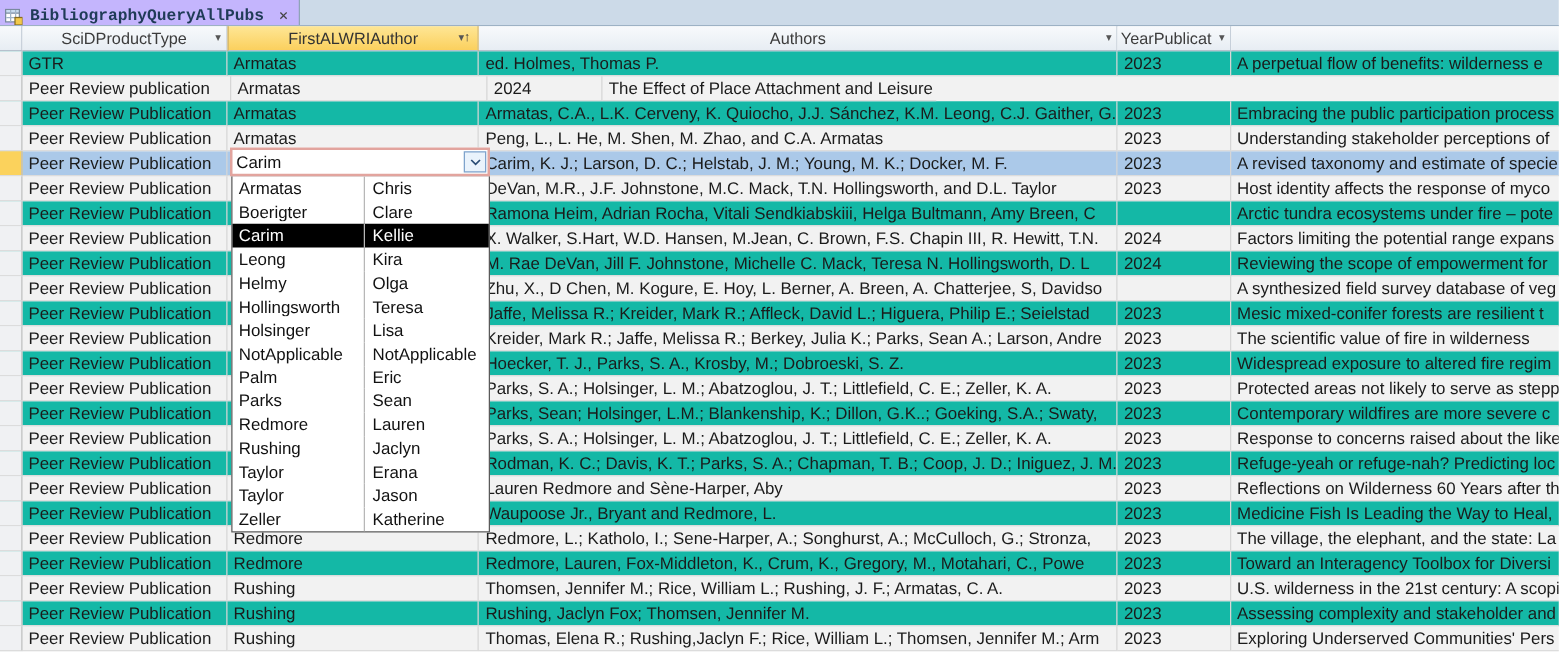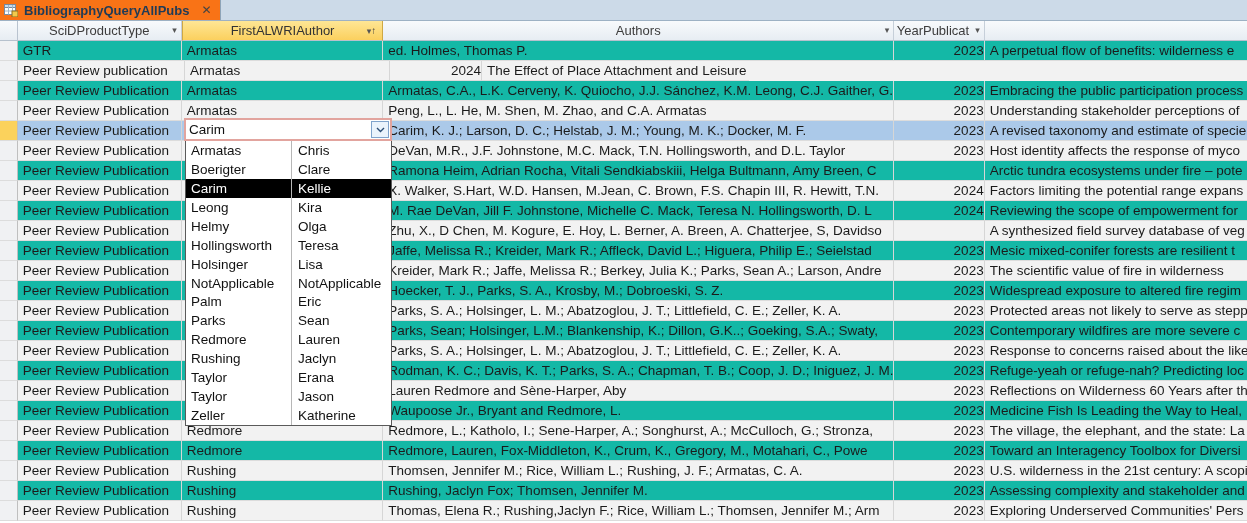--- a/index.html
+++ b/index.html
@@ -1,22 +1,22 @@
 <!DOCTYPE html>
 <html><head>
 <meta charset="utf-8">
 <style>
   html,body{margin:0;padding:0;background:#fff;}
   body{width:1247px;height:523px;overflow:hidden;font-family:"Liberation Sans",sans-serif;}
   .app{position:relative;width:1247px;height:523px;background:#fff;}
 
   
   .tabbar{height:20px;background:#ccdae8;border-bottom:1px solid #9db1c4;display:flex;align-items:stretch;}
-  .tab{display:flex;align-items:center;gap:6px;padding:0 9px 0 4px;background:#f97316;
-       border-right:1px solid #8ea4b8;font-weight:bold;color:#1f3b57;font-size:13px;}
+  .tab{display:flex;align-items:flex-end;gap:6px;padding:0 9px 0 4px;background:#c4b5fd;
+       border-right:1px solid #8ea4b8;font-weight:bold;color:#1f3b57;font-size:13px;font-family:Liberation Mono, monospace;}
   .tab-close{font-weight:normal;color:#444;font-size:12px;margin-left:6px;cursor:default;}
   .tab-icon svg{display:block;}
 
   
   .hdr{display:flex;height:20px;}
   .h{box-sizing:border-box;position:relative;display:flex;align-items:center;justify-content:center;
      background:linear-gradient(#f8fafc,#e7edf3);border-right:1px solid #c6cfd9;border-bottom:1px solid #b6c1cd;
      color:#3c3c3c;font-size:13px;white-space:nowrap;overflow:hidden;}
   .h .arr{position:absolute;right:4px;font-size:9px;color:#555;line-height:1;}
   .h.gold{background:linear-gradient(#fee695,#fbd05e);border-left:1px solid #cfa843;border-right:1px solid #cfa843;color:#333;}
@@ -26,21 +26,21 @@
   .rs-h{box-sizing:border-box;width:18px;background:linear-gradient(#f8fafc,#e7edf3);
         border-right:1px solid #b9c3cf;border-bottom:1px solid #b6c1cd;}
 
   .r{display:flex;height:20px;background:#14b8a6;}
   .r.alt{background:#f2f2f2;}
   .r.sel{background:#abc9e9;}
   .c{box-sizing:border-box;border-right:1px solid #d6d6d6;border-bottom:1px solid #dcdcdc;
      padding:0 0 0 5px;font-size:13.5px;color:#1b1b1b;line-height:19px;white-space:nowrap;overflow:hidden;}
   .rs{box-sizing:border-box;width:18px;background:#f0f1f3;border-right:1px solid #bfbfbf;border-bottom:1px solid #dcdcdc;}
   .r.sel .rs{background:#fbd25c;}
-  .w1{width:167px;} .w2{width:205px;} .w3{width:520px;} .w4{width:92px;text-align:right;} .w5{width:267px;border-right:none;}
+  .w1{width:167px;} .w2{width:205px;} .w3{width:520px;} .w4{width:92px;} .w5{width:267px;border-right:none;}
 
   
   .combo{position:absolute;left:184px;top:118px;width:208px;height:23px;box-sizing:border-box;
          background:#fff;border:2px solid #e2a49e;display:flex;align-items:center;z-index:20;}
   .combo-val{flex:1;padding-left:3px;font-size:13.5px;color:#111;}
   .combo-btn{box-sizing:border-box;width:18px;height:17px;margin-right:1px;background:#eaf3fc;
              border:1px solid #7fa3cc;display:flex;align-items:center;justify-content:center;padding:0;}
   .combo-btn svg{display:block;}
 
   

